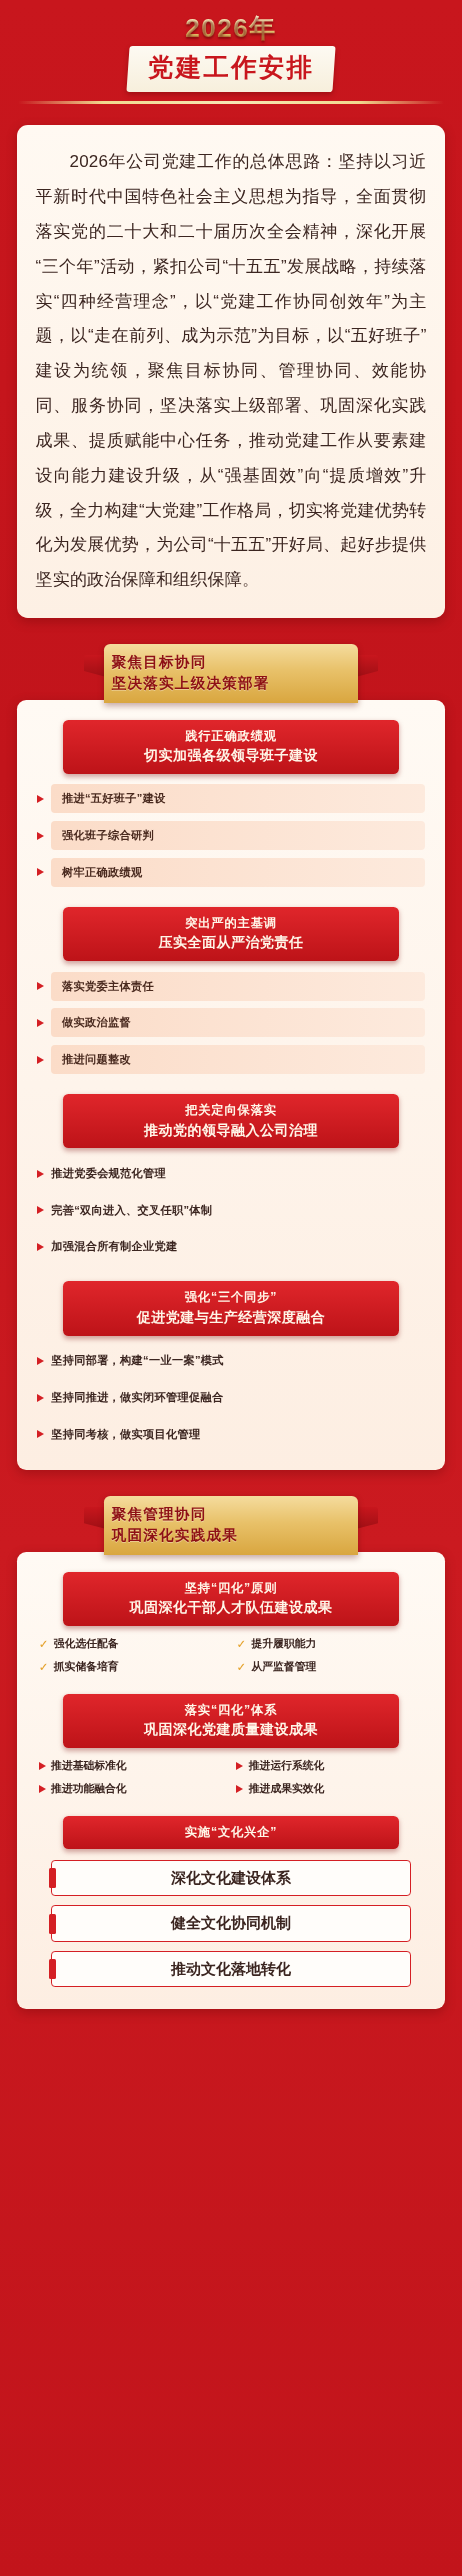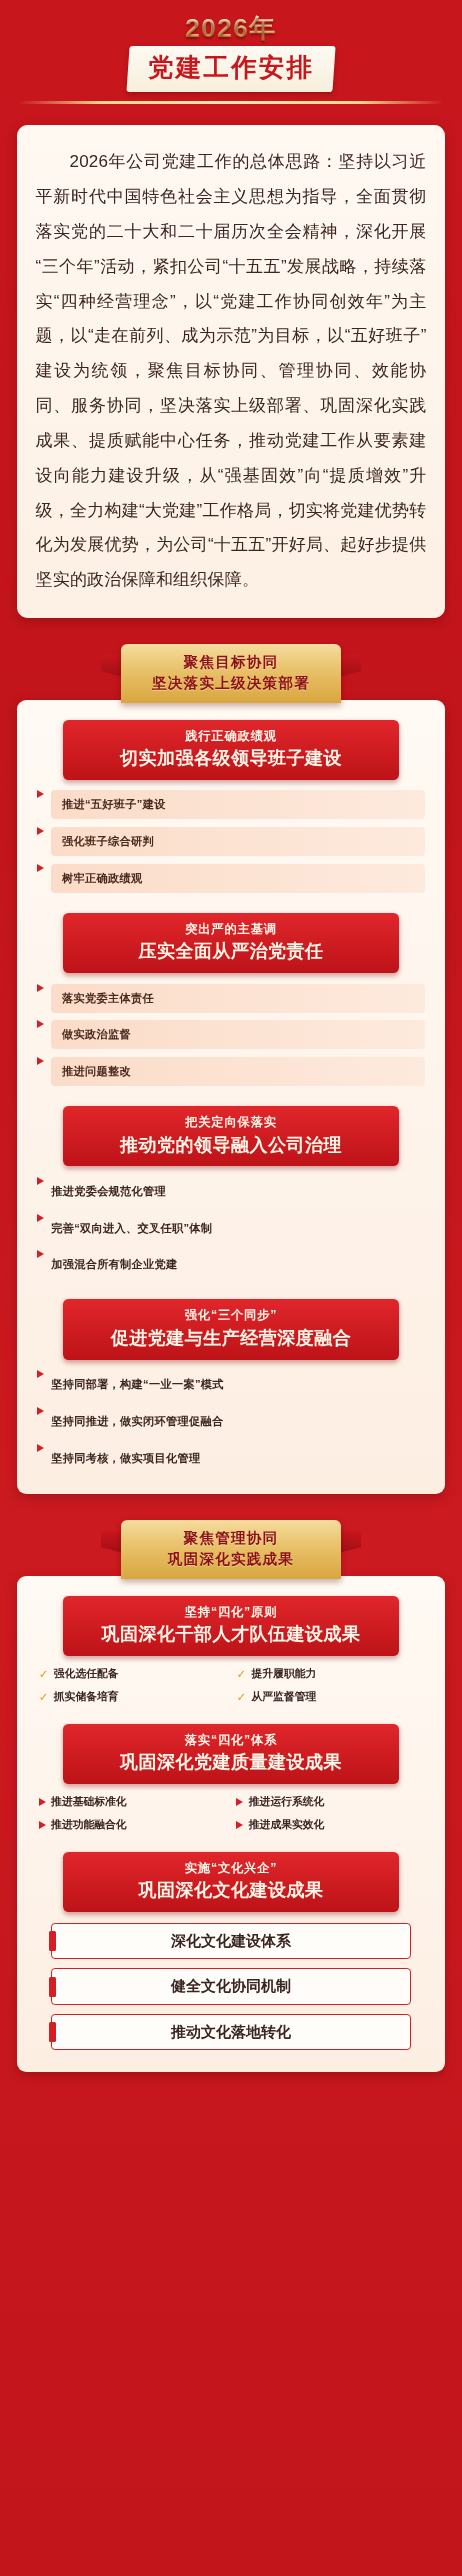--- a/index.html
+++ b/index.html
@@ -83,24 +83,23 @@
 
   
   .section { margin-top: 26px; position: relative; }
   .banner-wrap {
     display: flex;
     justify-content: center;
     position: relative;
     z-index: 3;
   }
   .banner {
-    width: 220px;
+    width: 254px;
     background: linear-gradient(180deg,#f5dc9e 0%,#e8c169 45%,#d9a63f 100%);
     border-radius: 6.2px 6.2px 0 0;
-    text-align: center;
     padding: 7.7px 7.7px 8.5px 7.7px;
     box-shadow: 0 2.3px 6.2px rgba(80,0,0,.33);
     position: relative;
   }
   .banner:before, .banner:after {
     content: "";
     position: absolute;
     top: 10.8px;
     width: 26px; height: 23px;
     background: linear-gradient(180deg,#c8161d,#9e0f14);
@@ -133,26 +132,27 @@
     width: 84%;
     margin: 0 auto 10.8px auto;
     background: linear-gradient(180deg,#e0262b 0%,#bd1318 100%);
     color: #fff6e8;
     border-radius: 5.4px;
     text-align: center;
     padding: 7px 9.2px 7.7px 9.2px;
     box-shadow: 0 2.3px 5.4px rgba(120,10,10,.35);
   }
   .block-head .l1 { font-size: 12.3px; font-weight: bold; letter-spacing: 0.8px; line-height: 1.5; }
-  .block-head .l2 { font-size: 18px; font-weight: bold; letter-spacing: 0.5px; line-height: 1.5; }
+  .block-head .l2 { font-size: 14px; font-weight: bold; letter-spacing: 0.5px; line-height: 1.5; }
 
   
   .rows { padding: 0 6.2px; }
   .row {
     display: flex;
+    align-items: center;
     margin-bottom: 7.7px;
   }
   .row:last-child { margin-bottom: 0; }
   .tri {
     width: 0; height: 0;
     border-left: 7px solid #d41f24;
     border-top: 4.6px solid transparent;
     border-bottom: 4.6px solid transparent;
     margin-right: 7px;
     flex: 0 0 auto;
@@ -374,21 +374,20 @@
             </div>
             <div class="g-item">
               <span class="tri"></span>
               <span>推进成果实效化</span>
             </div>
           </div>
         </div>
         <div class="block">
           <div class="block-head">
             <div class="l1">实施“文化兴企”</div>
-            <div class="l2">巩固深化文化建设成果</div>
           </div>
           <div class="boxes">
             <div class="obox"><span>深化文化建设体系</span></div>
             <div class="obox"><span>健全文化协同机制</span></div>
             <div class="obox"><span>推动文化落地转化</span></div>
           </div>
         </div>
       </div>
     </div>
   </div>

